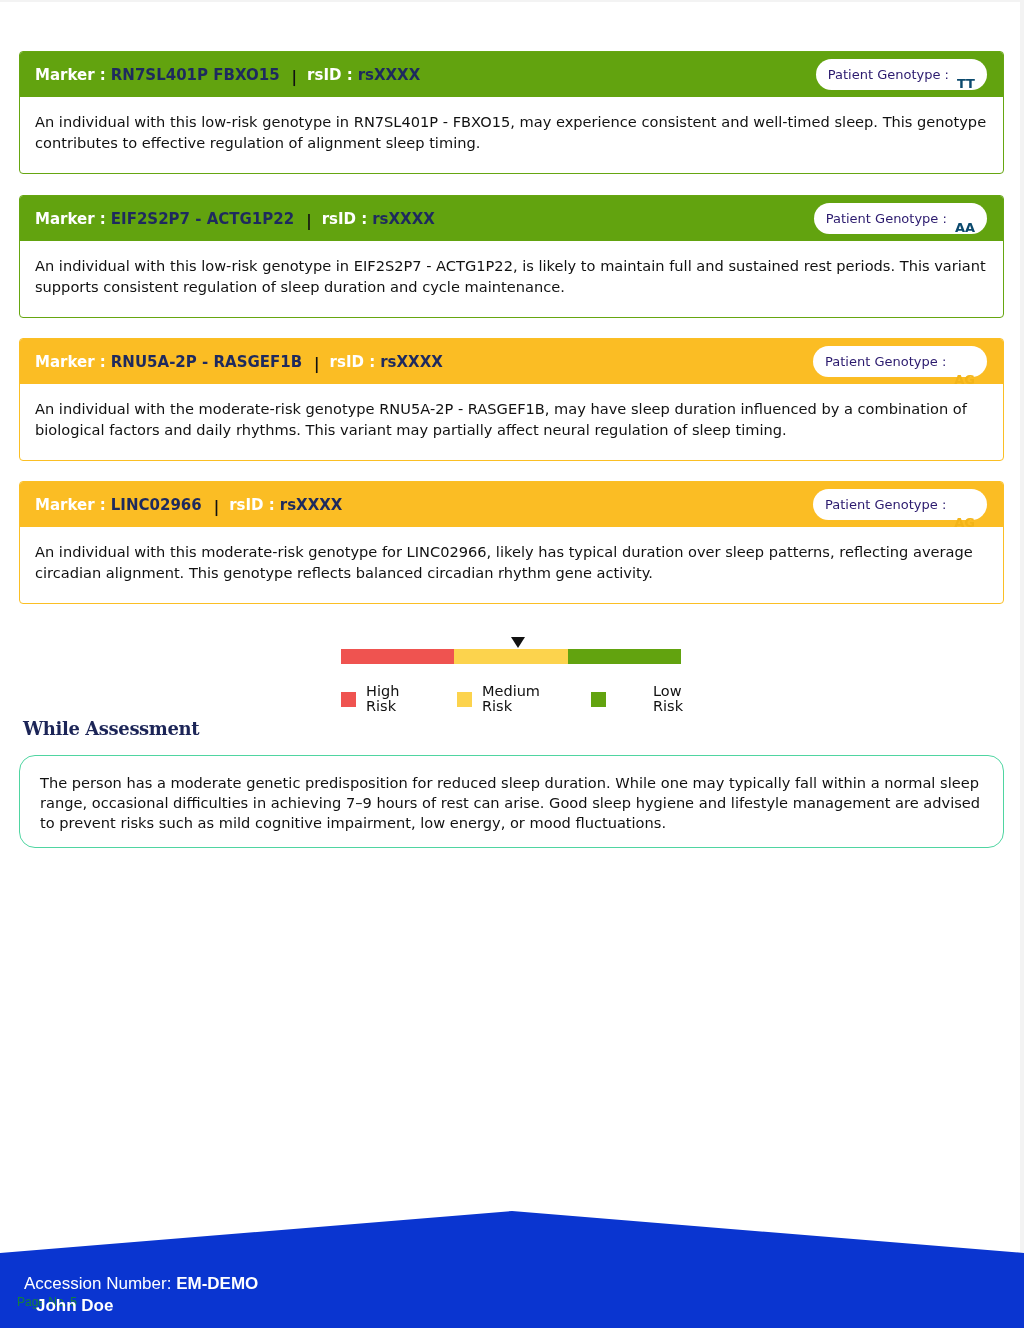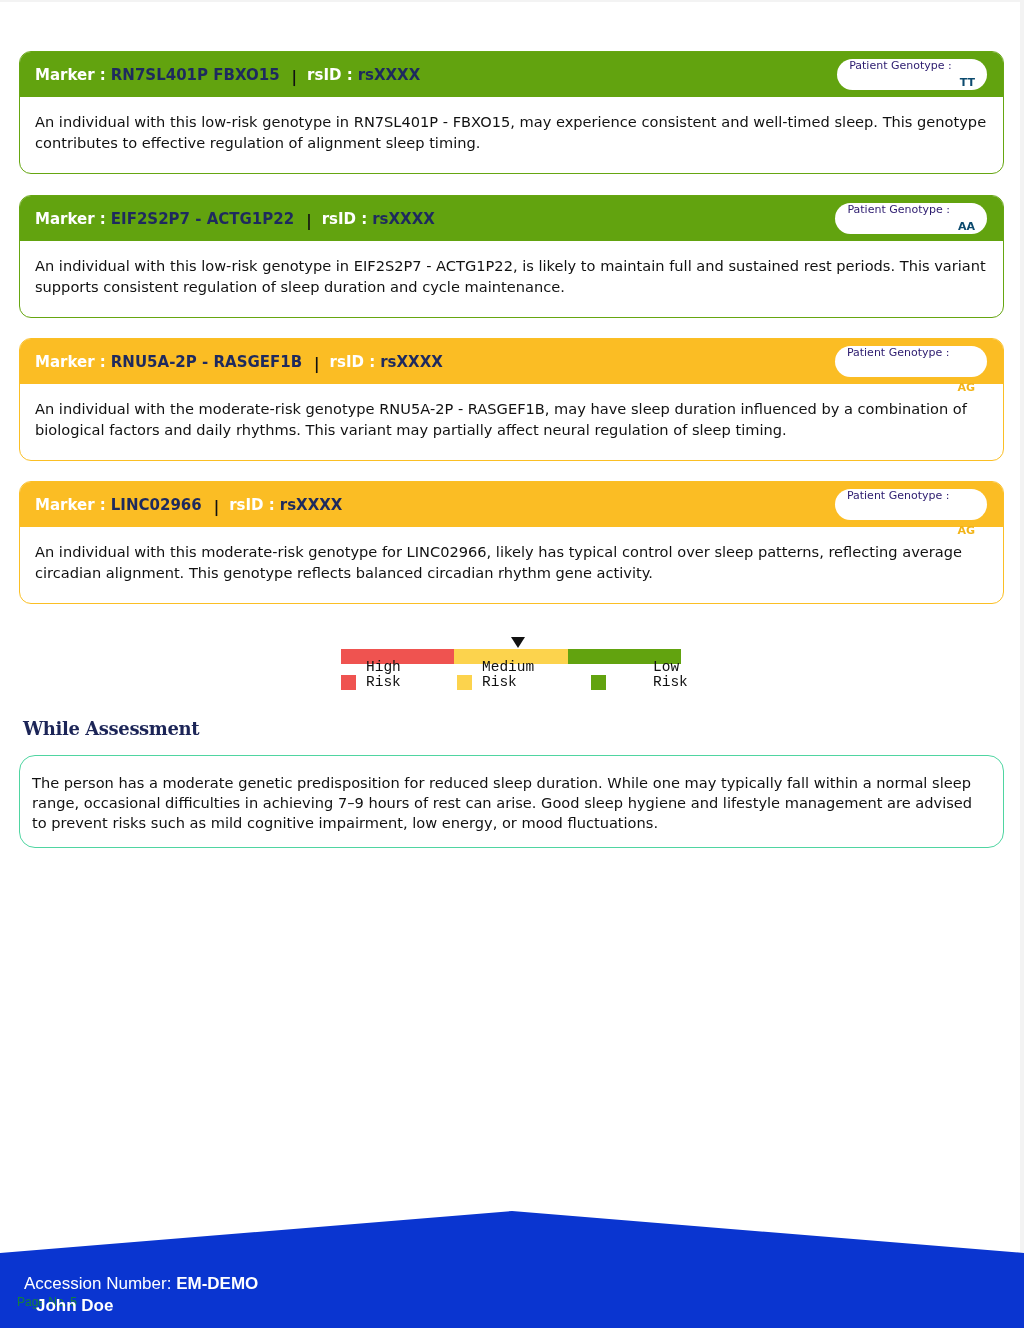--- a/index.html
+++ b/index.html
@@ -1,45 +1,45 @@
 <!DOCTYPE html>
 <html><head>
 <meta charset="utf-8">
 <style>
   * { box-sizing: border-box; margin: 0; padding: 0; }
   html, body { width: 1024px; height: 1328px; background: #ffffff; overflow: hidden; }
   body { position: relative; font-family: "DejaVu Sans", sans-serif; color: #111; }
   .page-edge { position: absolute; top: 0; right: 0; width: 4px; height: 1328px; background: #f3f3f3; }
   .page-top { position: absolute; top: 0; left: 0; width: 1024px; height: 2px; background: #f3f3f3; }
 
-  .card { position: absolute; left: 19px; width: 985px; border-radius: 12px; overflow: hidden; background: #fff; }
+  .card { position: absolute; left: 19px; width: 985px; border-radius: 4px; overflow: hidden; background: #fff; }
   .card.green { border: 1.5px solid #66a611; }
   .card.yellow { border: 1.5px solid #fbbf24; }
   .card-head { height: 45px; display: flex; align-items: center; justify-content: space-between; padding: 0 16px 0 15px; }
   .card.green .card-head { background: #62a30f; }
   .card.yellow .card-head { background: #fbbd24; }
   .head-left { font-weight: bold; font-size: 15px; color: #ffffff; display: flex; align-items: center; white-space: nowrap; }
   .head-left .val { color: #1e2a5e; margin-left: 5px; }
   .head-left .sep { color: #111; margin: 0 10px 0 12px; font-weight: bold; font-size: 15px; position: relative; top: 2px; }
-  .pill { background: #fff; border-radius: 16px; height: 31px; padding: 0 12px 0 12px; display: flex; font-size: 11px; color: #2b1a6e; white-space: nowrap; }
+  .pill { background: #fff; border-radius: 16px; height: 31px; padding: 0 12px 0 12px; display: flex; align-items: center; font-size: 13px; color: #2b1a6e; white-space: nowrap; }
   .pill .gt { font-weight: bold; margin-left: 8px; }
   .card.green .pill .gt { color: #0c4a6e; margin-top: 17px; }
   .card.yellow .pill .gt { color: #f2b418; margin-top: 35px; }
   .card-body { padding: 15px 15px 0 15px; font-size: 14.6px; line-height: 20.5px; color: #111; }
 
   .scale { position: absolute; left: 341px; top: 634px; width: 340px; }
   .marker-tri { position: absolute; left: 170px; top: 3px; width: 0; height: 0; border-left: 7px solid transparent; border-right: 7px solid transparent; border-top: 11px solid #111; }
   .bar { position: absolute; top: 15px; left: 0; width: 340px; height: 15px; display: flex; }
   .bar div { flex: 1; height: 15px; }
-  .legend-item { position: absolute; top: 26px; display: flex; align-items: flex-end; font-family: Liberation Mono, monospace; }
+  .legend-item { position: absolute; top: 50px; display: flex; align-items: center; }
   .legend-sq { width: 15px; height: 15px; margin-right: 10px; margin-top: 0px; }
   .legend-text { font-size: 14.5px; line-height: 15px; color: #111; }
 
   .ra-title { position: absolute; left: 23px; top: 718px; font-family: "DejaVu Serif", serif; font-weight: bold; font-size: 18px; color: #1c2557; letter-spacing: -0.4px; }
-  .ra-box { position: absolute; left: 19px; top: 755px; width: 985px; height: 93px; border: 1.5px solid #4fd5a1; border-radius: 16px; padding: 17px 12px; font-size: 14.6px; line-height: 20px; color: #111; }
+  .ra-box { position: absolute; left: 19px; top: 755px; width: 985px; height: 93px; border: 1.5px solid #4fd5a1; border-radius: 16px; padding: 17px 20px; font-size: 14.6px; line-height: 20px; color: #111; }
 
   .footer-svg { position: absolute; left: 0; top: 1205px; width: 1024px; height: 123px; }
   .footer-center { position: absolute; left: 0; width: 1024px; top: 1273px; color: #fff; font-family: "Liberation Sans", sans-serif; margin-left: 24px; }
   .acc { font-size: 17px; line-height: 21px; }
   .acc b { font-weight: bold; }
   .pname { font-size: 17px; font-weight: bold; line-height: 23px; padding-left: 12px; }
   .page-no { position: absolute; left: 17px; top: 1295px; color: #15803d; font-family: "Liberation Sans", sans-serif; font-size: 12px; }
 </style>
 </head>
 <body>
@@ -105,21 +105,21 @@
       <span class="val">LINC02966</span>
       <span class="sep">|</span>
       <span>rsID :</span>
       <span class="val">rsXXXX</span>
     </div>
     <div class="pill">
       <span>Patient Genotype :</span>
       <span class="gt">AG</span>
     </div>
   </div>
-  <div class="card-body">An individual with this moderate-risk genotype for LINC02966, likely has typical control over sleep patterns, reflecting average circadian alignment. This genotype reflects balanced circadian rhythm gene activity.</div>
+  <div class="card-body">An individual with this moderate-risk genotype for LINC02966, likely has typical duration over sleep patterns, reflecting average circadian alignment. This genotype reflects balanced circadian rhythm gene activity.</div>
 </div>
 
 <div class="scale">
   <div class="marker-tri"></div>
   <div class="bar">
     <div style="background:#ef5350"></div>
     <div style="background:#fcd34d"></div>
     <div style="background:#62a30f"></div>
   </div>
   <div class="legend-item" style="left:0px;">

